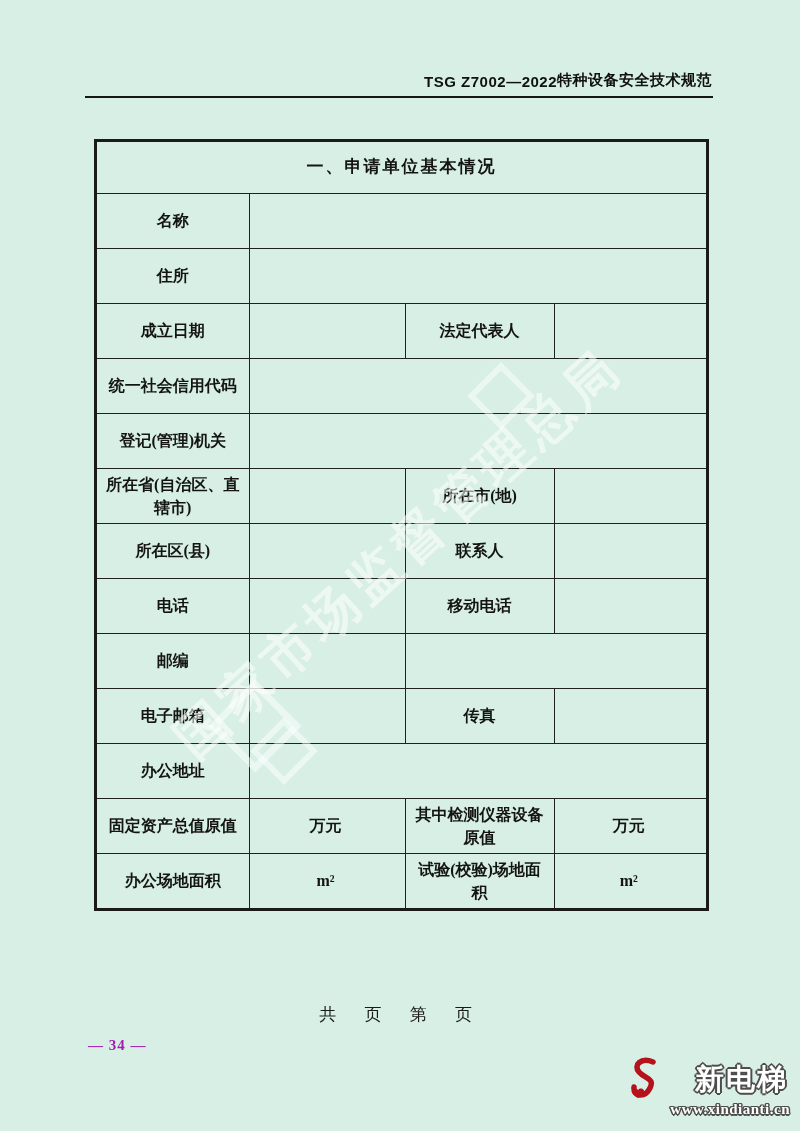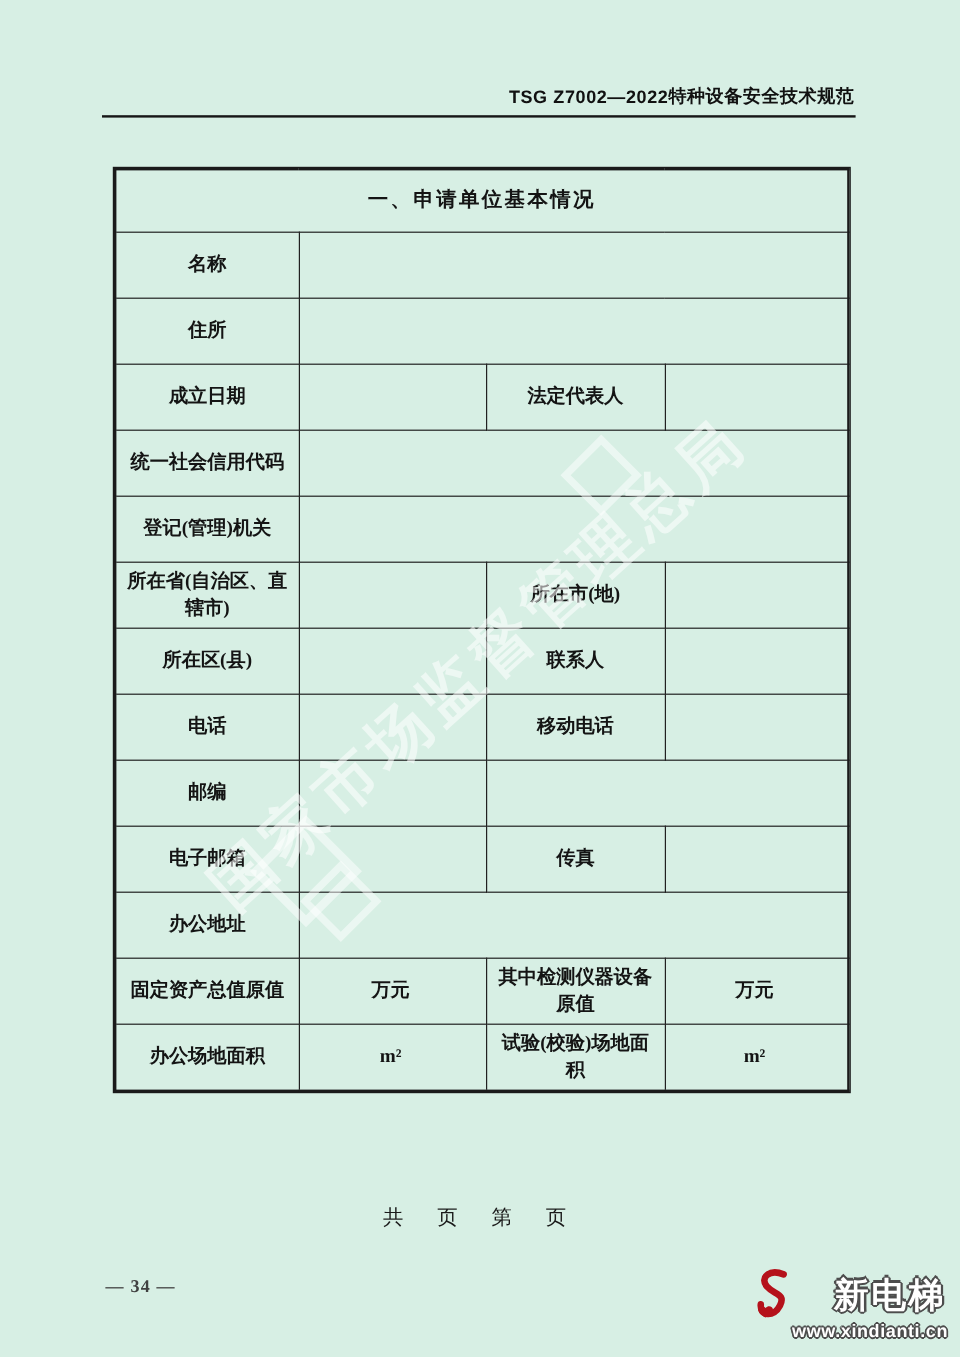--- a/index.html
+++ b/index.html
@@ -62,38 +62,38 @@
   .wm-d2{left:260px;top:727px;width:36px;height:36px;border-width:6px;}
   .wm-d3{left:477px;top:372px;width:36px;height:36px;border-width:6px;}
   
   .footer-pagination{
     position:absolute;top:1003px;left:0;width:100%;
     text-align:center;font-size:17px;font-weight:400;
     letter-spacing:9px;word-spacing:6px;color:#1a1a1a;
   }
   .page-number{
     position:absolute;top:1037px;left:88px;
-    font-size:15px;font-weight:600;color:#404040;letter-spacing:1px;margin-top:28px;
+    font-size:15px;font-weight:600;color:#a21caf;letter-spacing:1px;
   }
   
   .site-logo{
     position:absolute;right:6px;bottom:6px;width:160px;height:68px;
     z-index:6;
   }
   .logo-row{display:flex;align-items:center;justify-content:flex-end;padding-right:6px;gap:28px;}
   .logo-mark{width:40px;height:46px;margin-right:2px;flex:0 0 auto;}
   .logo-name{
     font-family:"Liberation Sans","DejaVu Sans",sans-serif;
     font-size:29px;font-weight:bold;color:#ffffff;letter-spacing:2px;
     text-shadow:-2px 0 0 #4d4d4d,2px 0 0 #4d4d4d,0 -2px 0 #4d4d4d,0 2px 0 #4d4d4d,
                 -1px -1px 0 #4d4d4d,1px 1px 0 #4d4d4d,-1px 1px 0 #4d4d4d,1px -1px 0 #4d4d4d;
     white-space:nowrap;
   }
   .logo-url{
-    font-family:Liberation Sans, sans-serif;
+    font-family:Liberation Serif, serif;
     font-size:15px;font-weight:bold;color:#ffffff;letter-spacing:0.5px;
     text-align:right;padding-right:4px;margin-top:-2px;
     text-shadow:-1.5px 0 0 #4d4d4d,1.5px 0 0 #4d4d4d,0 -1.5px 0 #4d4d4d,0 1.5px 0 #4d4d4d,
                 -1px -1px 0 #4d4d4d,1px 1px 0 #4d4d4d,-1px 1px 0 #4d4d4d,1px -1px 0 #4d4d4d;
     white-space:nowrap;
   }
 </style>
 </head>
 <body>
 

